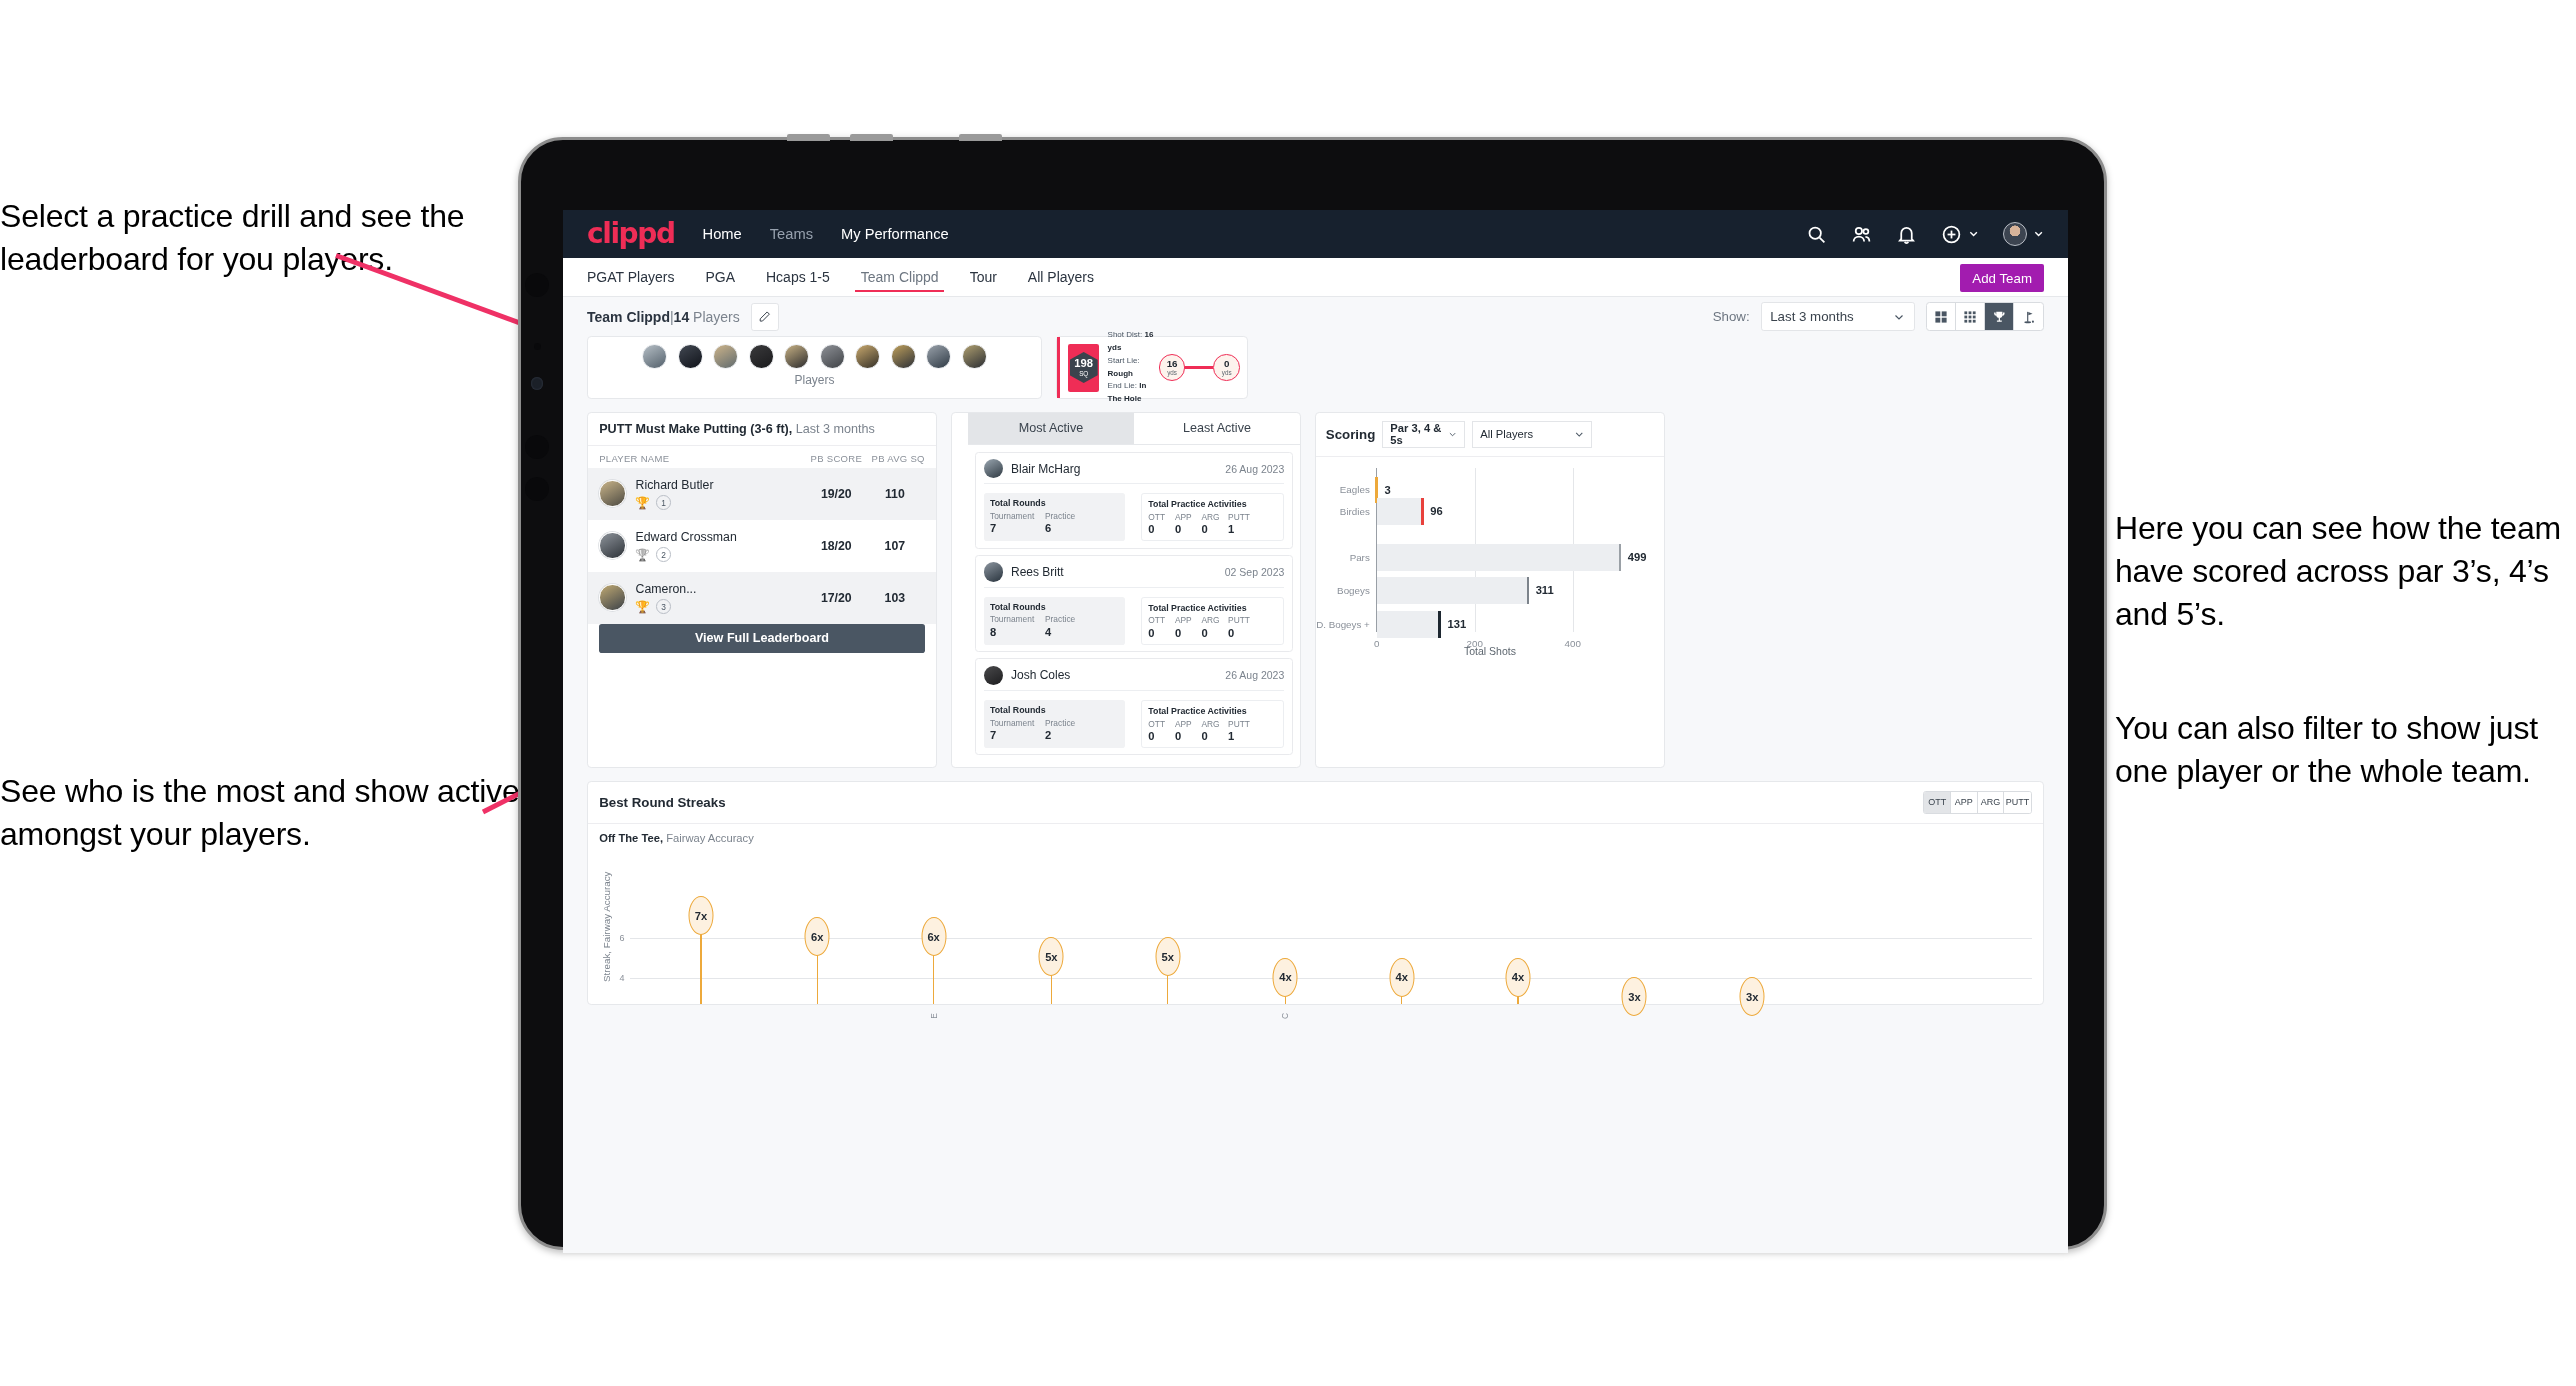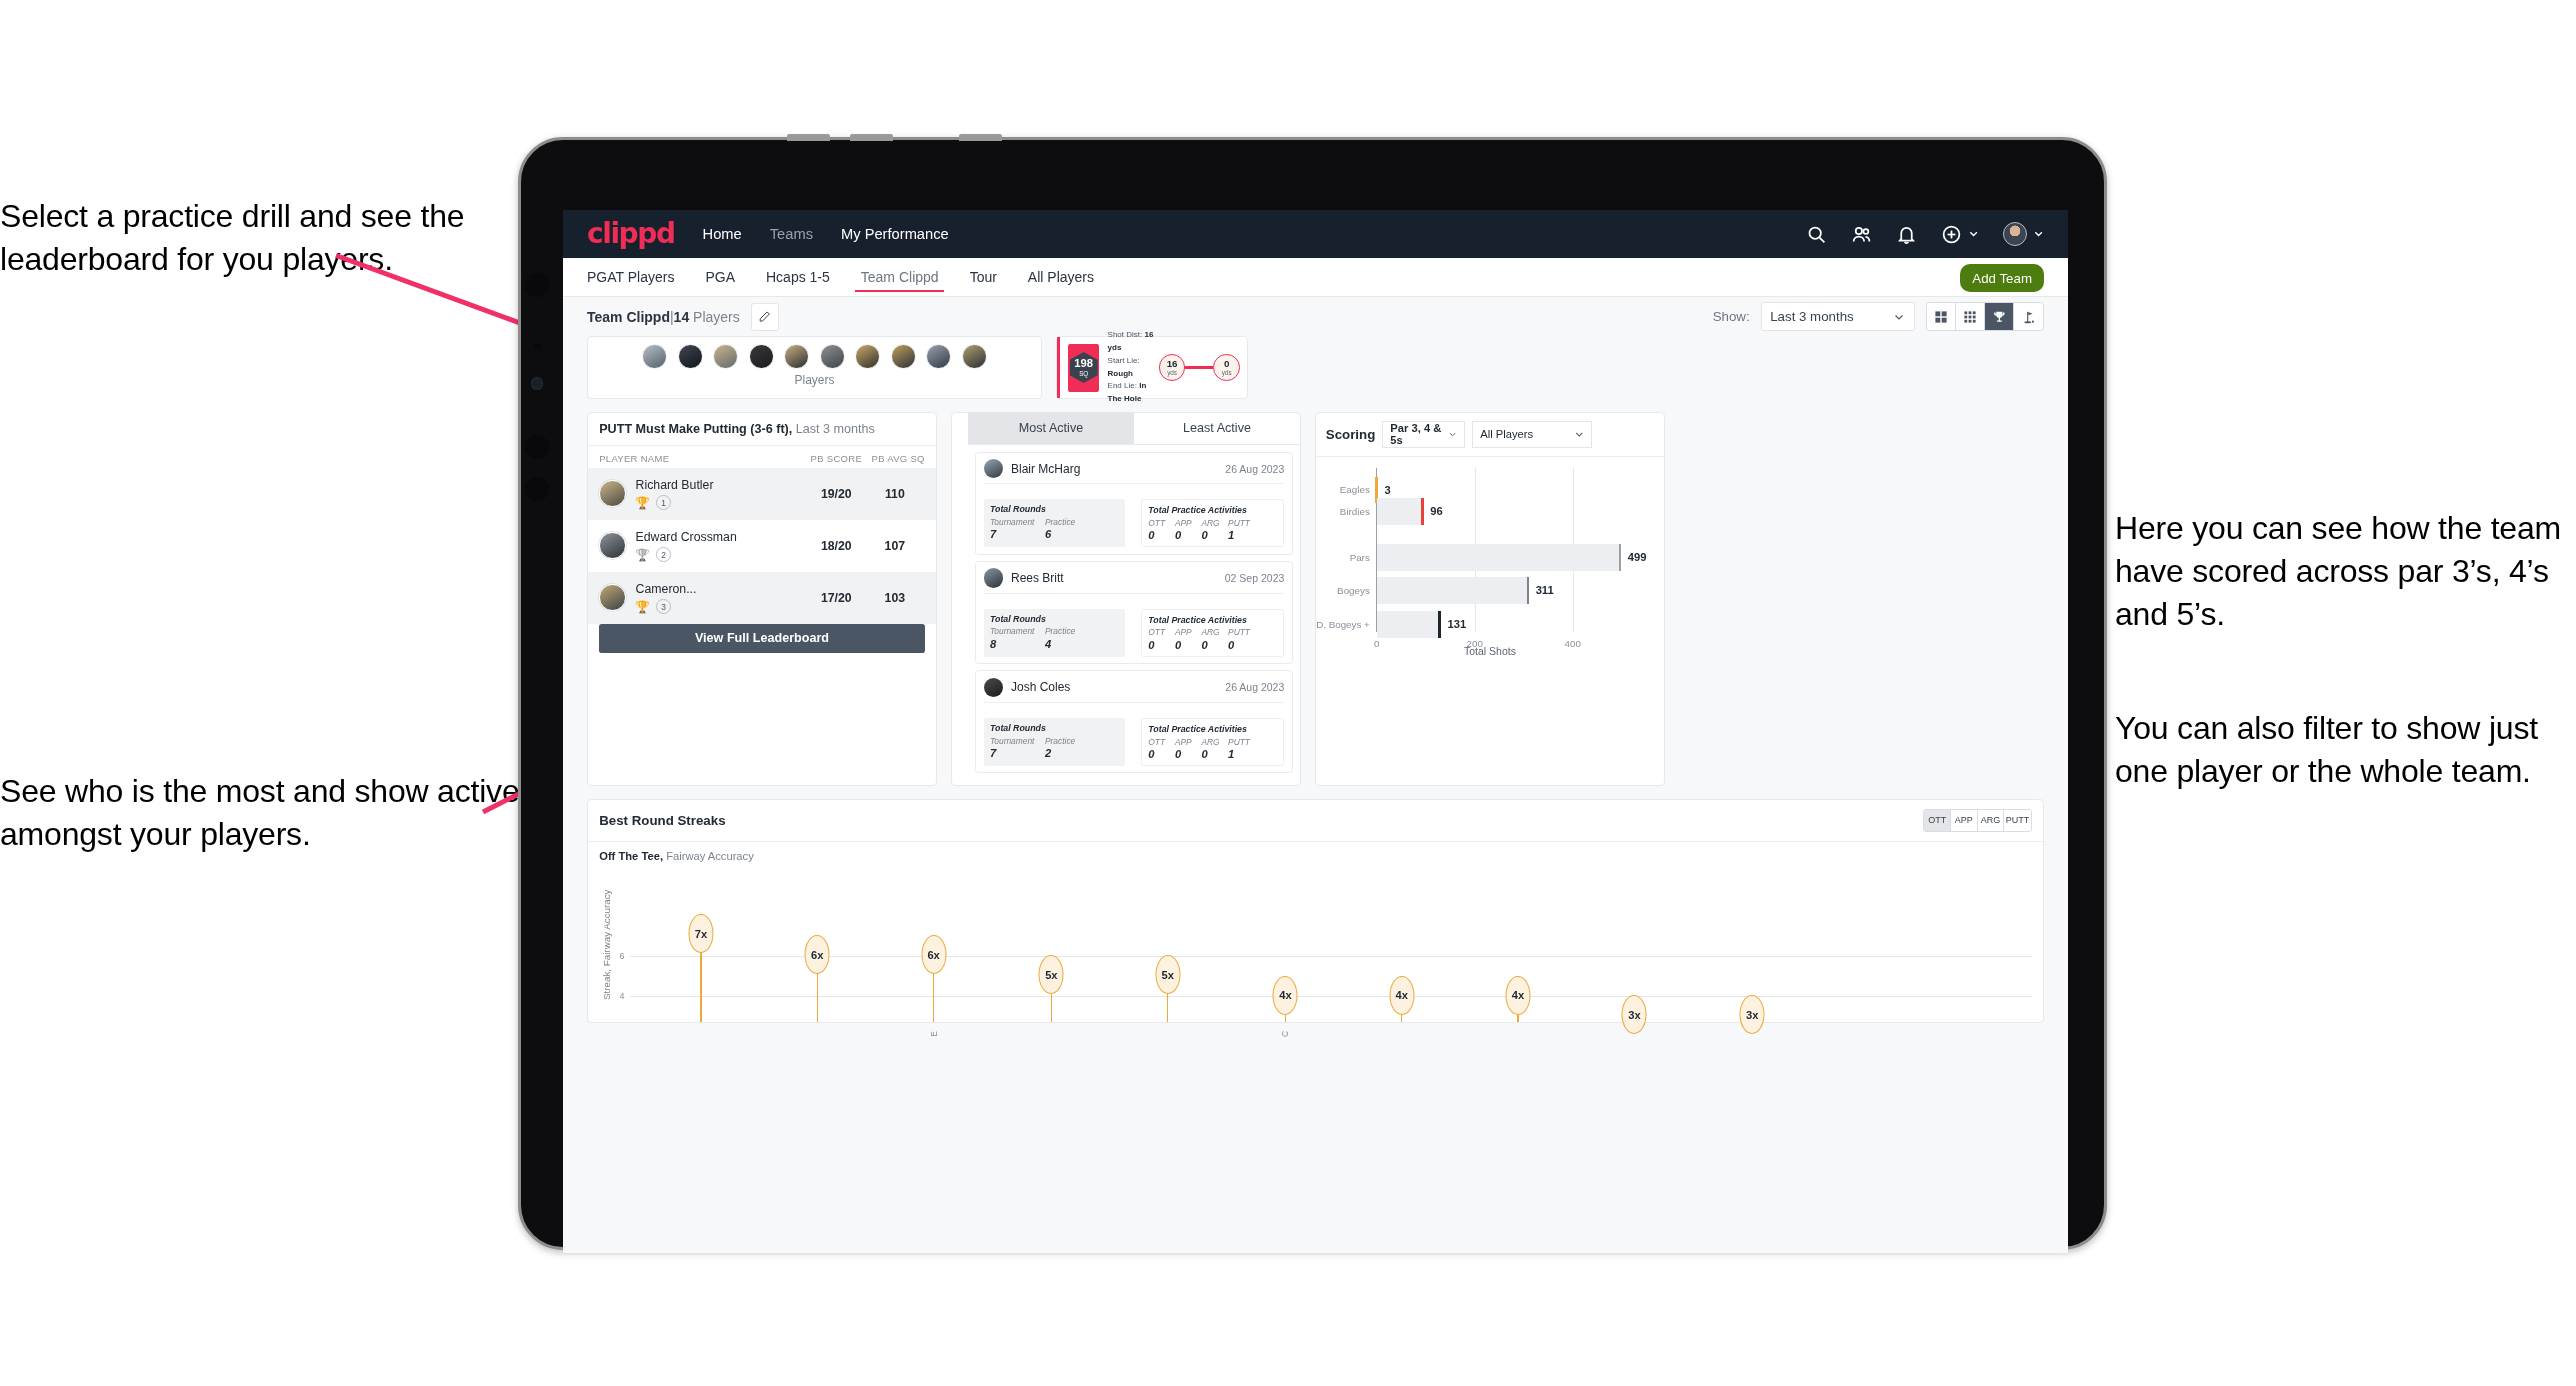--- a/index.html
+++ b/index.html
@@ -75,22 +75,22 @@
     height: 39px; background:#ffffff; display:flex; align-items:center;
     padding: 0 24px; position:relative; border-bottom:0.7px solid #e6e8eb;
   }
   .tab { font-size:14px; color:#2b3440; margin-right:31px; position:relative; height:39px; display:flex; align-items:center; }
   .tab.muted { color:#6d7681; }
   .tab.sel::after{
     content:""; position:absolute; left:-5.6px; right:-5.6px; bottom:4.2px; height:2.1px; background:#ef2d56;
   }
   #add-team {
     position:absolute; right:24px; top:6.3px;
-    background:#4d7c0f; color:#fff; font-size:13.3px;
-    padding:6.3px 12px; border-radius:10px;margin-left:42px;
+    background:#a21caf; color:#fff; font-size:13.3px;
+    padding:6.3px 12px; border-radius:2px;margin-left:42px;
   }
 
   
   #subhead { height:39px; display:flex; align-items:center; padding:0 24px; background:#f7f8fa; }
   #teamname { font-size:14px; color:#2b3440; }
   #teamname b { font-weight:700; }
   #teamname .g { color:#7b838d; }
   #edit-btn {
     width:28px; height:28px; margin-left:11.2px; background:#fff; border:0.7px solid #e3e5e8;
     border-radius:2.8px; display:flex; align-items:center; justify-content:center;
@@ -176,21 +176,21 @@
   #act-tabs { display:flex; border-bottom:0.7px solid #e6e8eb; }
   .act-tab { flex:1; height:31px; display:flex; align-items:center; justify-content:center;
              font-size:12.6px; color:#3a434d; }
   .act-tab.on { background:#e3e5e8; font-weight:400; }
   .act-body{ padding:7px 7px 5.6px; }
   .act-item{ border:0.7px solid #e9eaed; border-radius:3.5px; padding:6.3px 7.7px; margin-bottom:6.3px; }
   .act-top { display:flex; align-items:center; padding-bottom:4.9px; border-bottom:0.7px solid #eceef1; }
   .act-av { width:19.6px;height:19.6px;border-radius:50%;flex:0 0 19.6px; }
   .act-name{ margin-left:7.7px; font-size:12px; color:#222a33; }
   .act-date{ margin-left:auto; font-size:10.5px; color:#7b838d; }
-  .act-cols{ display:flex; gap:16px; margin-top:15px;font-style:italic; }
+  .act-cols{ display:flex; gap:16px; margin-top:9px; }
   .act-box { flex:1; padding:4.9px 6.3px; border-radius:2.8px; }
   .act-box.fill{ background:#f1f2f4; }
   .act-box.outline{ border:0.7px solid #eceef1; }
   .act-box h5{ font-size:8.8px; color:#222a33; font-weight:700; }
   .act-kv{ display:flex; margin-top:2.8px; }
   .act-kv .k{ font-size:8.4px; color:#7b838d; }
   .act-vals{ display:flex; margin-top:1.4px; }
   .act-vals .v{ font-size:11.2px; font-weight:700; color:#222a33; }
   .tr-k{ width:55px; } .tr-v{ width:55px; }
   .pa-k{ width:26.6px; } .pa-v{ width:26.6px; }

